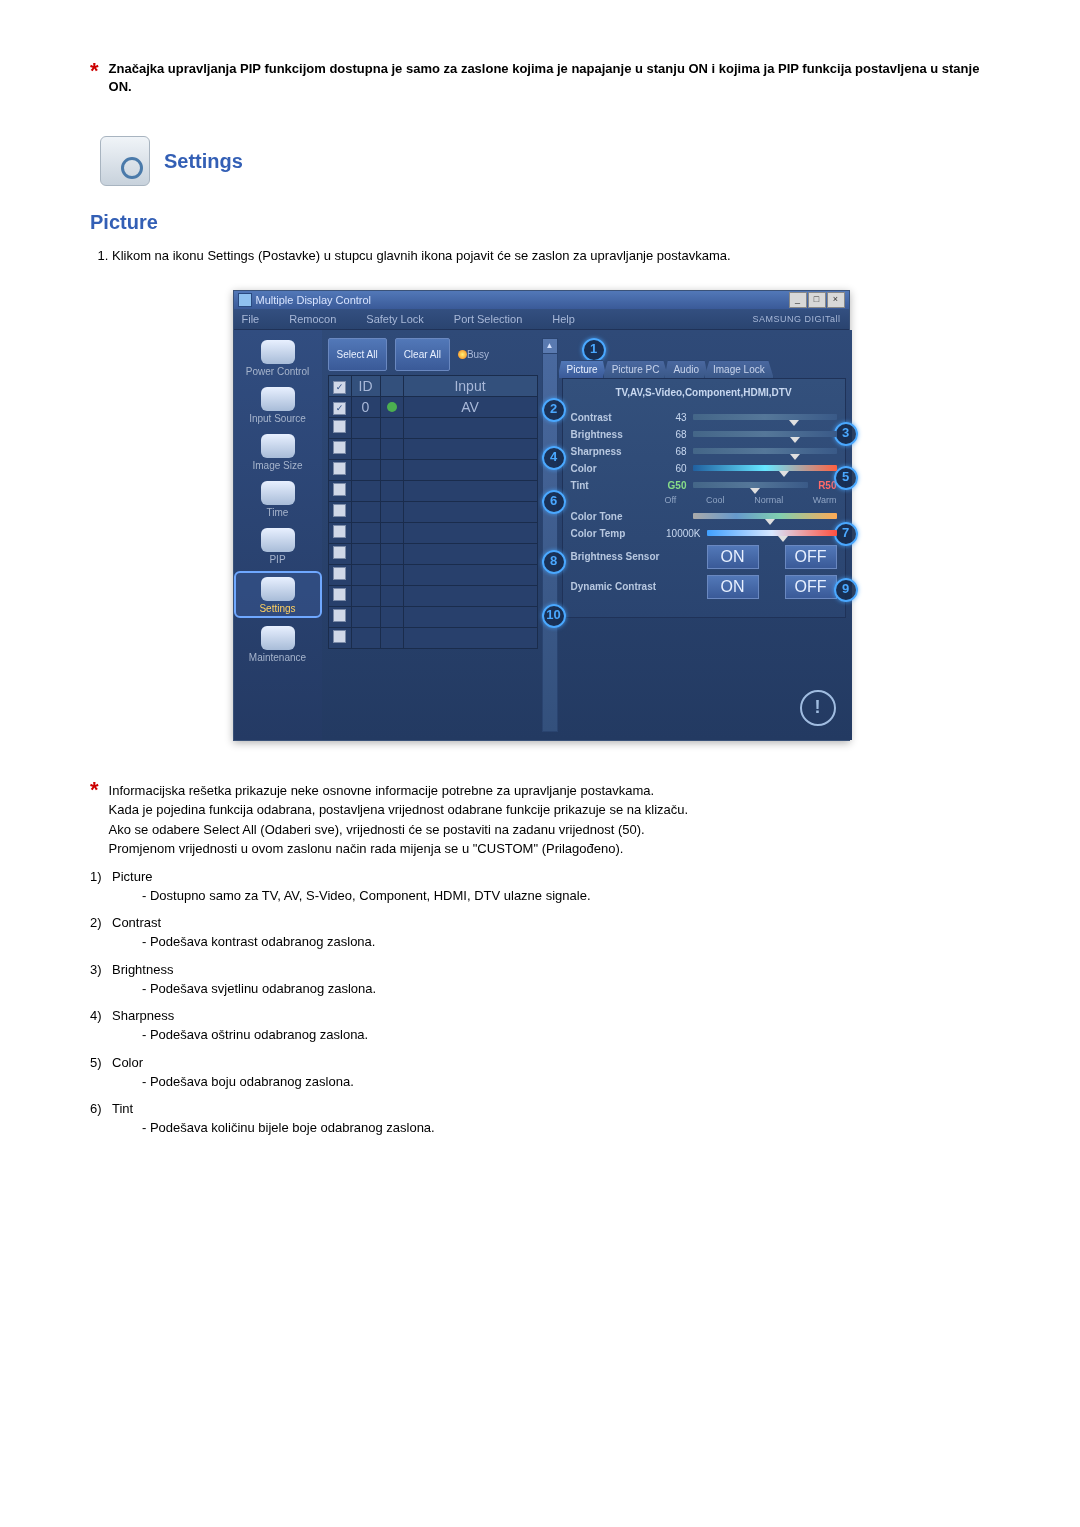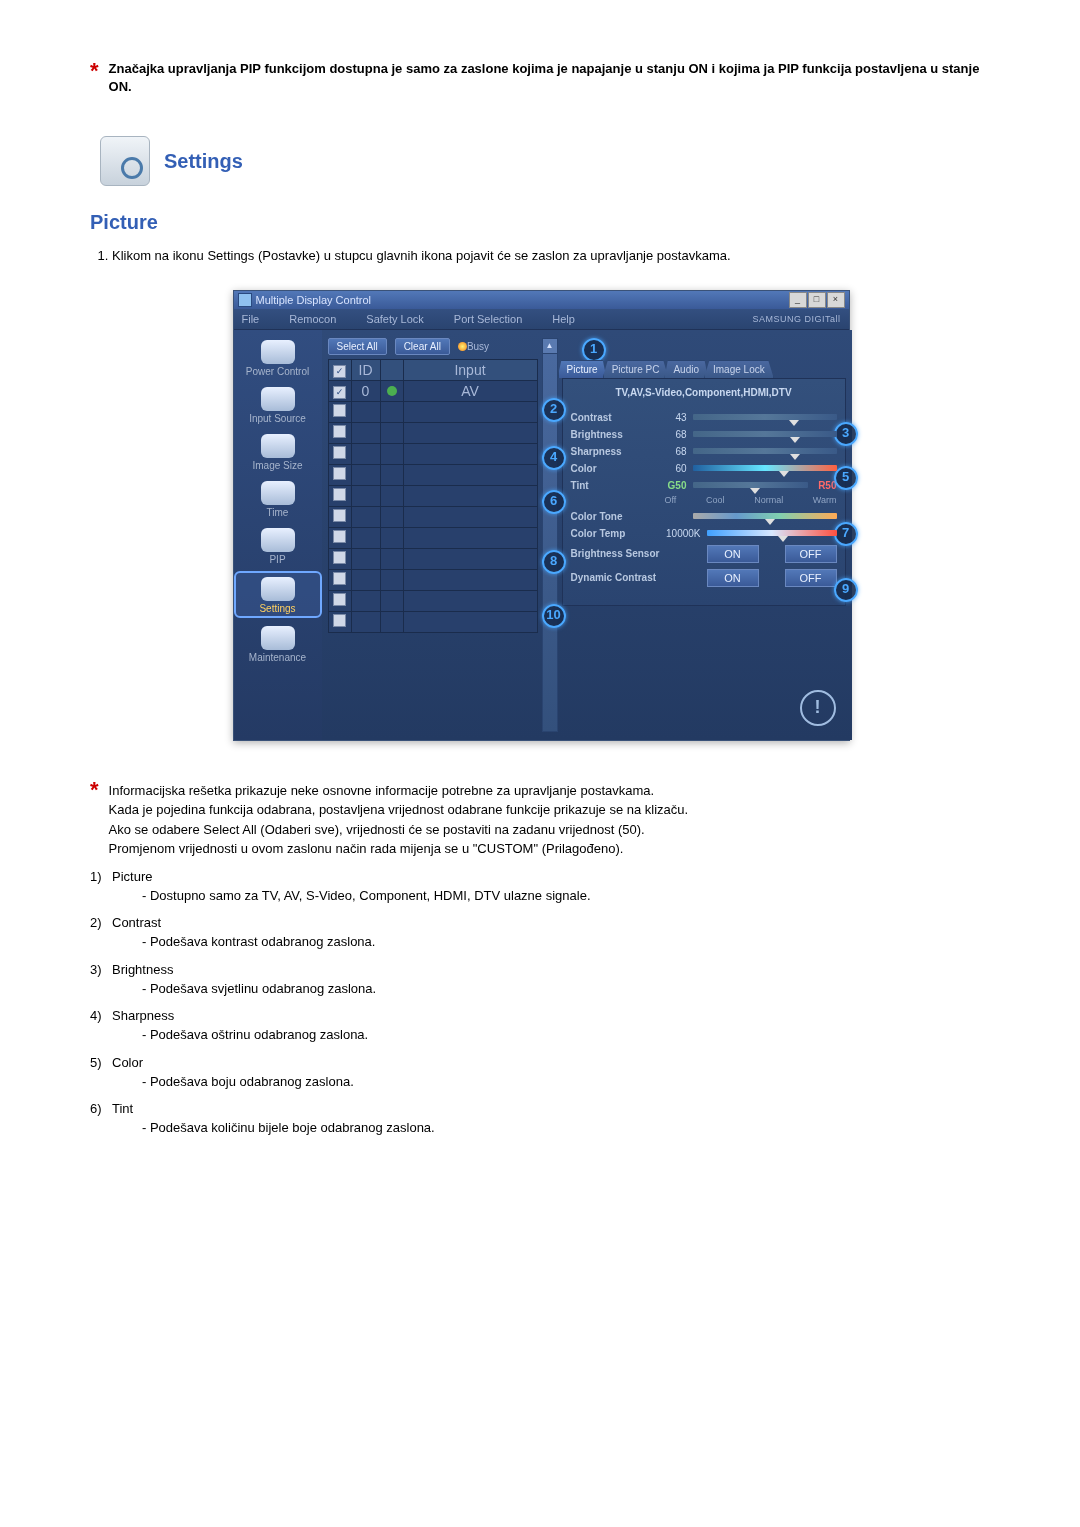--- a/index.html
+++ b/index.html
@@ -175,21 +175,21 @@
     display: flex;
     align-items: center;
     gap: 8px;
     margin-bottom: 4px;
   }
   .tbtn {
     background: linear-gradient(180deg, #5278b8, #3a5a98);
     border: 1px solid #6a88c0;
     color: #e8f0ff;
     font-size: 10px;
-    padding: 2px 8px;
+    padding: 10px 8px;
     border-radius: 2px;
   }
   .busy-indicator { display: flex; align-items: center; gap: 0; color: #a8b8d8; font-size: 10px;}
   .busy-dot { width: 9px; height: 9px; background: radial-gradient(#fff176, #f57f17); border-radius: 50%; }
   .grid-table {
     width: 100%;
     border-collapse: collapse;
     background: #28406c;
   }
   .grid-table th, .grid-table td {
@@ -288,21 +288,21 @@
     font-size: 9px;
     color: #8fa4c4;
     margin-top: -2px;
     margin-bottom: 2px;
     padding-left: 94px;
   }
   .toggle-btn {
     background: linear-gradient(180deg, #5278b8, #3a5a98);
     border: 1px solid #6a88c0;
     color: #e8f0ff;
-    font-size: 11px;
+    font-size: 16px;
     padding: 2px 0;
     width: 50px;
     text-align: center;
   }
   .toggle-gap { width: 14px; }
   .tint-right { color: #ff6a6a; font-size: 10px; font-weight: bold; padding-left: 4px;}
   .tint-left { color: #88dd88; font-size: 10px; font-weight: bold;}
 
   .callout {
     position: absolute;

